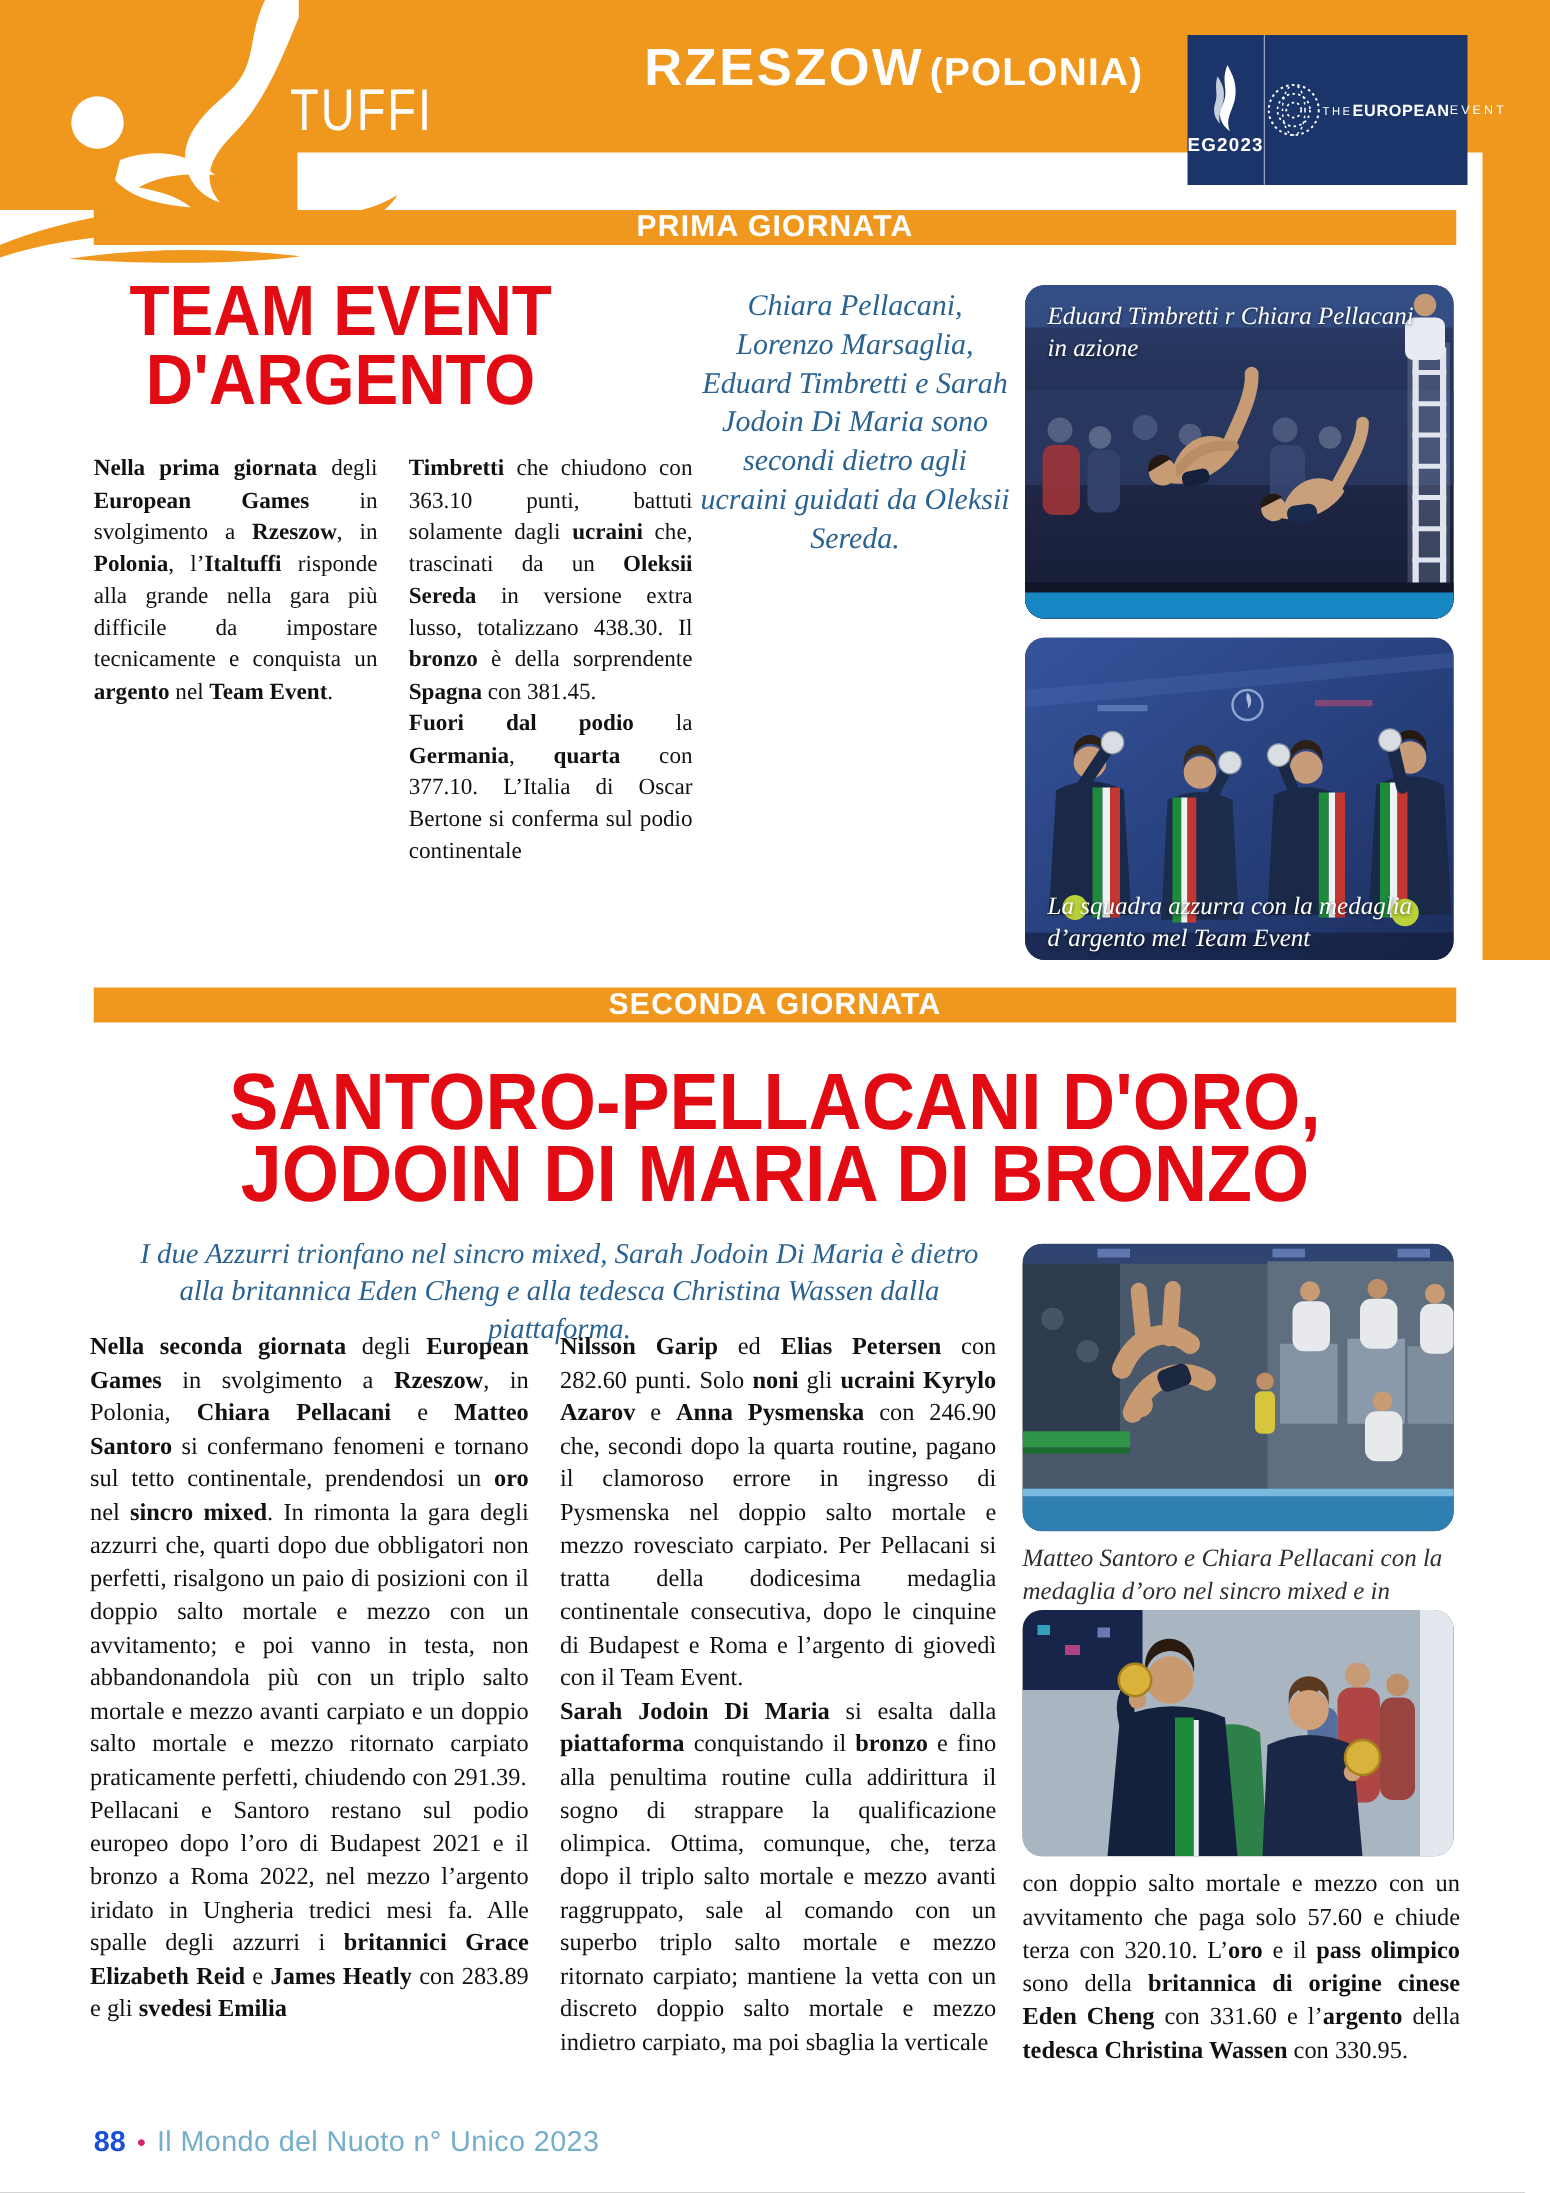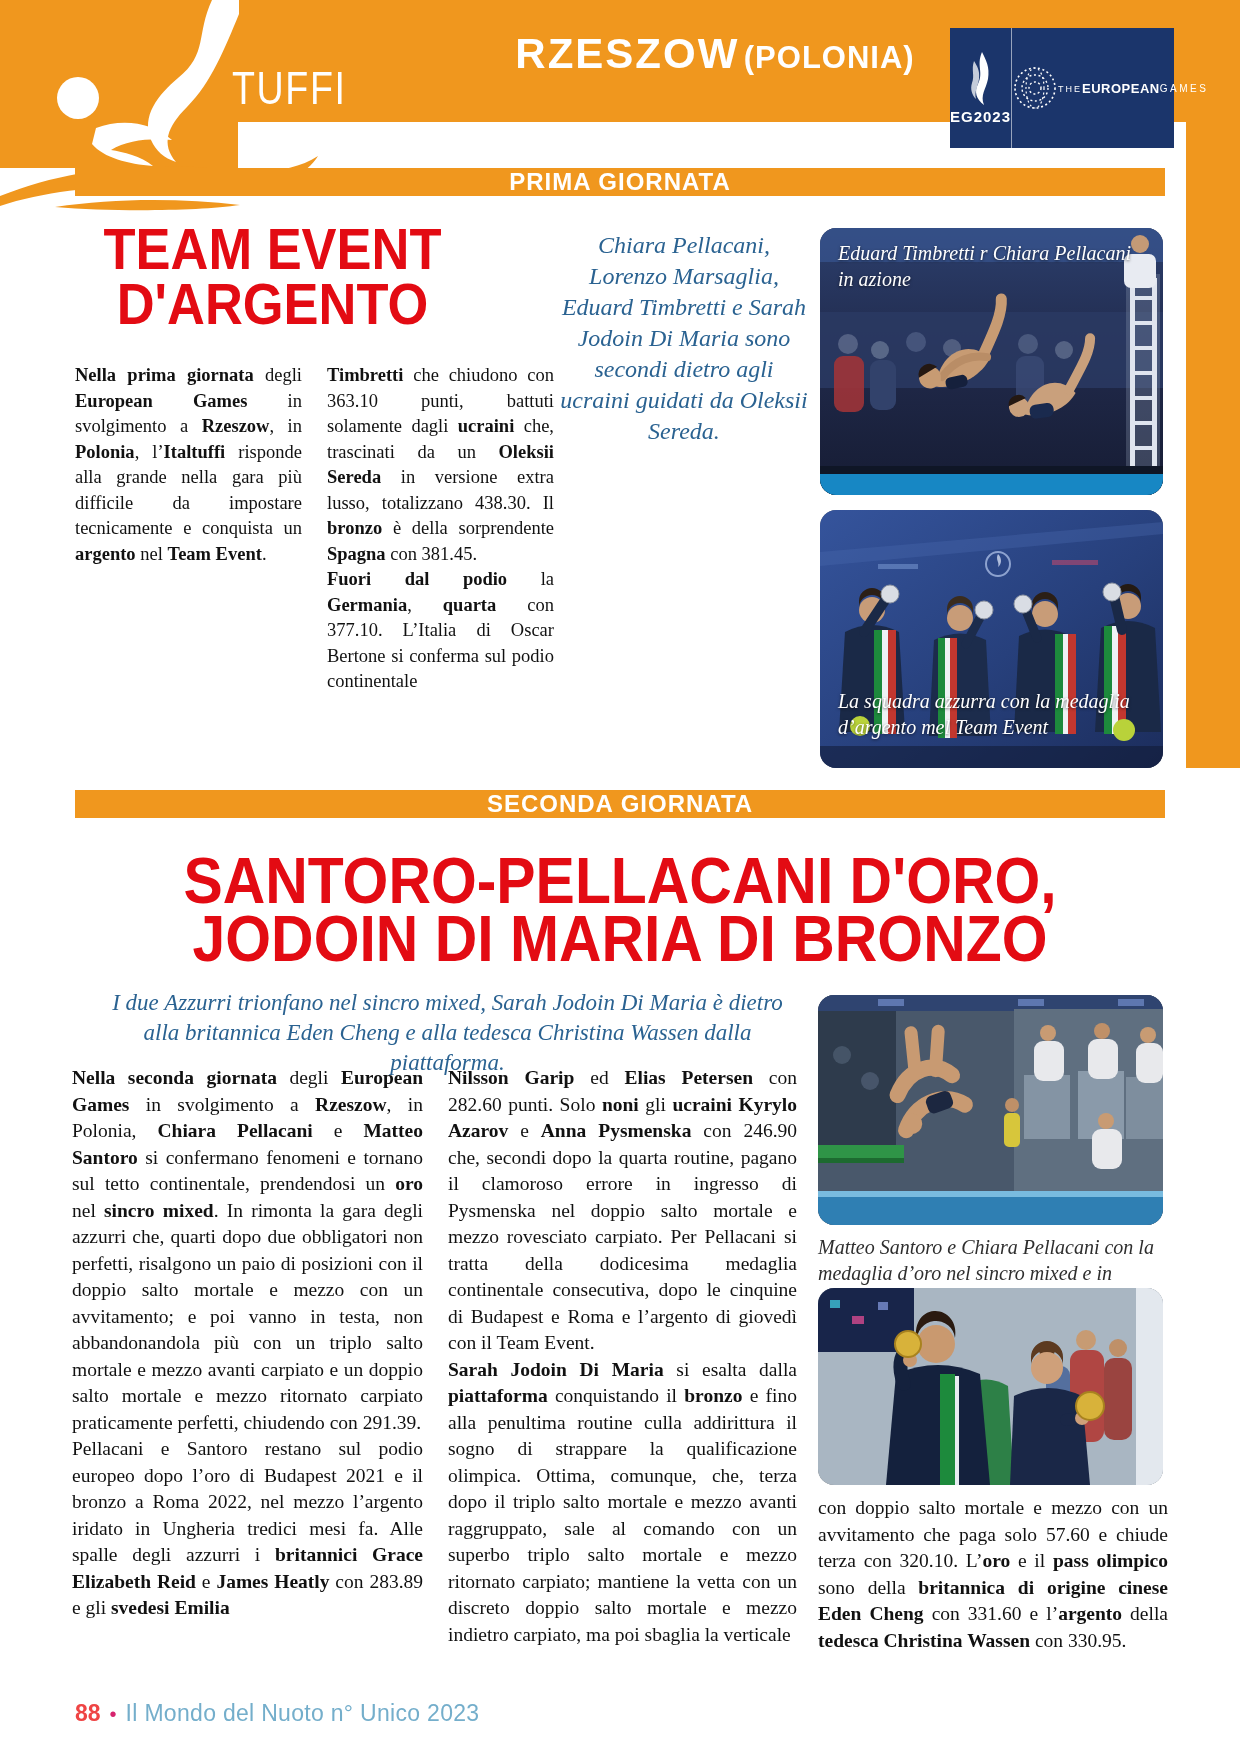--- a/index.html
+++ b/index.html
@@ -65,28 +65,28 @@
   
   .photo{overflow:hidden;background:#737373;border-radius:16px;}
   .photo svg{display:block;width:100%;height:100%;}
   .photo1{left:820px;top:228px;width:343px;height:267px;}
   .photo2{left:820px;top:510px;width:343px;height:258px;}
   .photo3{left:818px;top:995px;width:345px;height:230px;}
   .photo4{left:818px;top:1288px;width:345px;height:197px;}
   .photo-cap{position:absolute;color:#fff;font-style:italic;font-size:20px;line-height:26px;
              text-shadow:0 1px 3px rgba(0,0,0,.6);}
   .cap1{left:18px;top:12px;width:295px;}
-  .cap2{left:18px;bottom:28px;width:305px;}
+  .cap2{left:18px;bottom:4px;width:305px;}
   .cap-dark{left:818px;top:1234px;width:345px;font-style:italic;font-size:20px;
             line-height:26px;color:#2e2e2e;}
 
   
   .footer{left:75px;top:1700px;display:flex;align-items:baseline;gap:9px;
           font-family:"Liberation Sans",sans-serif;}
-  .pagenum{font-weight:700;font-size:23px;color:#ef4444;}
+  .pagenum{font-weight:700;font-size:23px;color:#1d4ed8;}
   .dot{color:var(--footer-dot);font-size:20px;}
   .mag{color:var(--footer-blue);font-size:23px;letter-spacing:.3px;}
 </style>
 </head>
 <body>
 
 <div class="page">
 
   <div class="abs header-bar"></div>
   <div class="abs right-strip"></div>
@@ -118,21 +118,21 @@
     </div>
     <div class="eg-right">
       <svg width="46" height="46" viewBox="0 0 46 46">
         <circle cx="23" cy="23" r="20" fill="none" stroke="#fff" stroke-width="1.6" stroke-dasharray="2 2.6"></circle>
         <circle cx="23" cy="23" r="13" fill="none" stroke="#fff" stroke-width="1.4" stroke-dasharray="2 2.6"></circle>
         <circle cx="23" cy="23" r="6" fill="none" stroke="#fff" stroke-width="1.4" stroke-dasharray="2 2.4"></circle>
         <ellipse cx="23" cy="23" rx="9" ry="20" fill="none" stroke="#fff" stroke-width="1.2" stroke-dasharray="2 2.6"></ellipse>
       </svg>
       <div class="eg-the">THE</div>
       <div class="eg-european">EUROPEAN</div>
-      <div class="eg-games">GAMES</div>
+      <div class="eg-games">EVENT</div>
     </div>
   </div>
 
   <div class="abs banner banner1">
     <span>PRIMA GIORNATA</span>
   </div>
 
   <div class="abs headline headline1">
     <div class="hl-line">TEAM EVENT</div>
     <div class="hl-line">D'ARGENTO</div>

